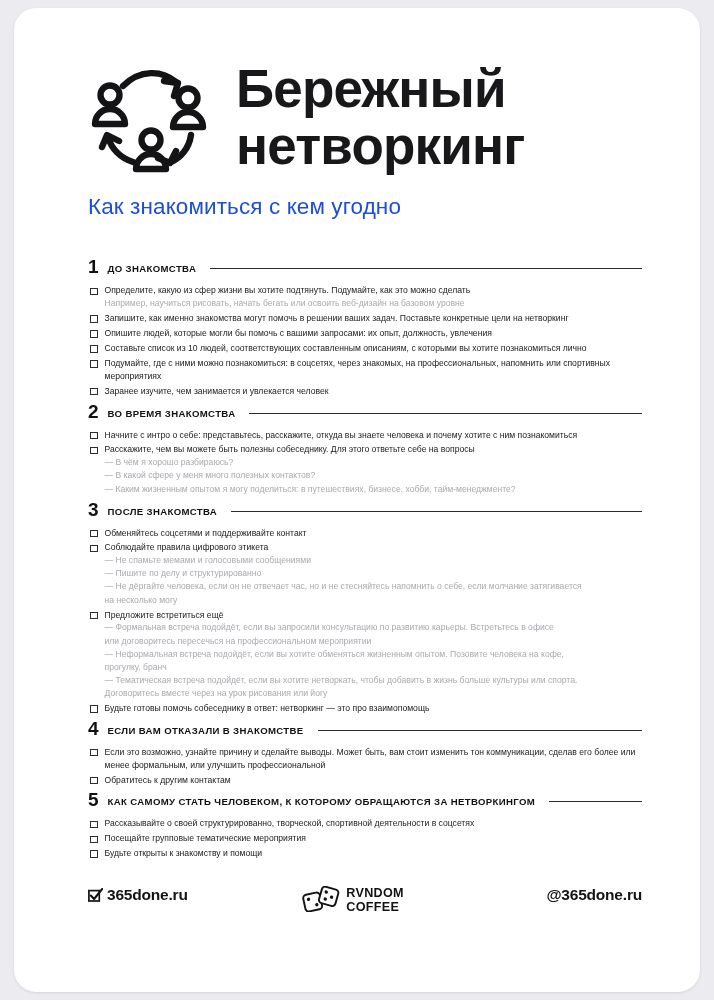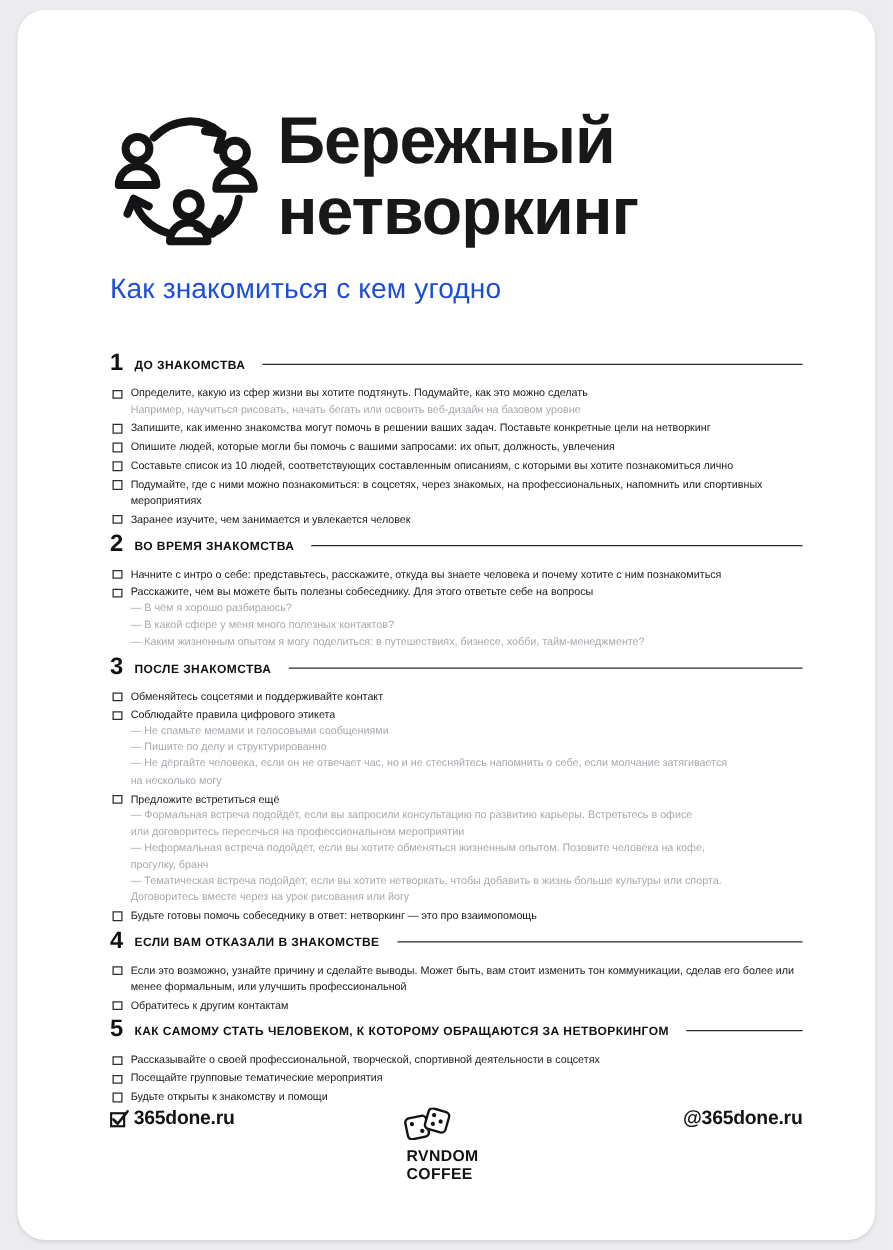--- a/index.html
+++ b/index.html
@@ -25,23 +25,22 @@
   }
 
   .inner {
     padding: 52px 58px 0 74px;
   }
 
   
   .header {
     display: flex;
     align-items: center;
-    gap: 12px;
+    gap: 26px;
     margin-bottom: 0;
-    margin-top: 24px;
   }
   .logo-mark {
     flex: 0 0 auto;
     width: 122px;
     height: 112px;
   }
   .logo-mark svg { display: block; width: 122px; height: 112px; }
 
   .brand-title {
     font-size: 53px;
@@ -153,21 +152,21 @@
     align-items: center;
     gap: 4px;
     font-size: 15.5px;
     font-weight: 700;
     color: #131316;
     letter-spacing: -0.2px;
   }
   .f-left svg { display: block; }
   .f-center {
     display: flex;
-    flex-direction: column;
+    flex-direction: row;
     align-items: center;
     position: relative;
     margin-left: -26px;
   }
   .dice-wrap { margin-bottom: 1px; align-self: flex-start; margin-left: -6px; }
   .rc-text {
     font-size: 12.6px;
     font-weight: 800;
     line-height: 1.12;
     color: #131316;
@@ -348,21 +347,21 @@
         </div>
         <div class="section">
           <div class="sec-head">
             <span class="sec-num">5</span>
             <span class="sec-title">КАК САМОМУ СТАТЬ ЧЕЛОВЕКОМ, К КОТОРОМУ ОБРАЩАЮТСЯ ЗА НЕТВОРКИНГОМ</span>
             <span class="sec-rule"></span>
           </div>
           <div class="item">
             <span class="cbox"></span>
             <div class="item-body">
-              <div class="item-main">Рассказывайте о своей профессиональной, творческой, спортивной деятельности в соцсетях</div>
+              <div class="item-main">Рассказывайте о своей структурированно, творческой, спортивной деятельности в соцсетях</div>
             </div>
           </div>
           <div class="item">
             <span class="cbox"></span>
             <div class="item-body">
               <div class="item-main">Посещайте групповые тематические мероприятия</div>
             </div>
           </div>
           <div class="item">
             <span class="cbox"></span>

